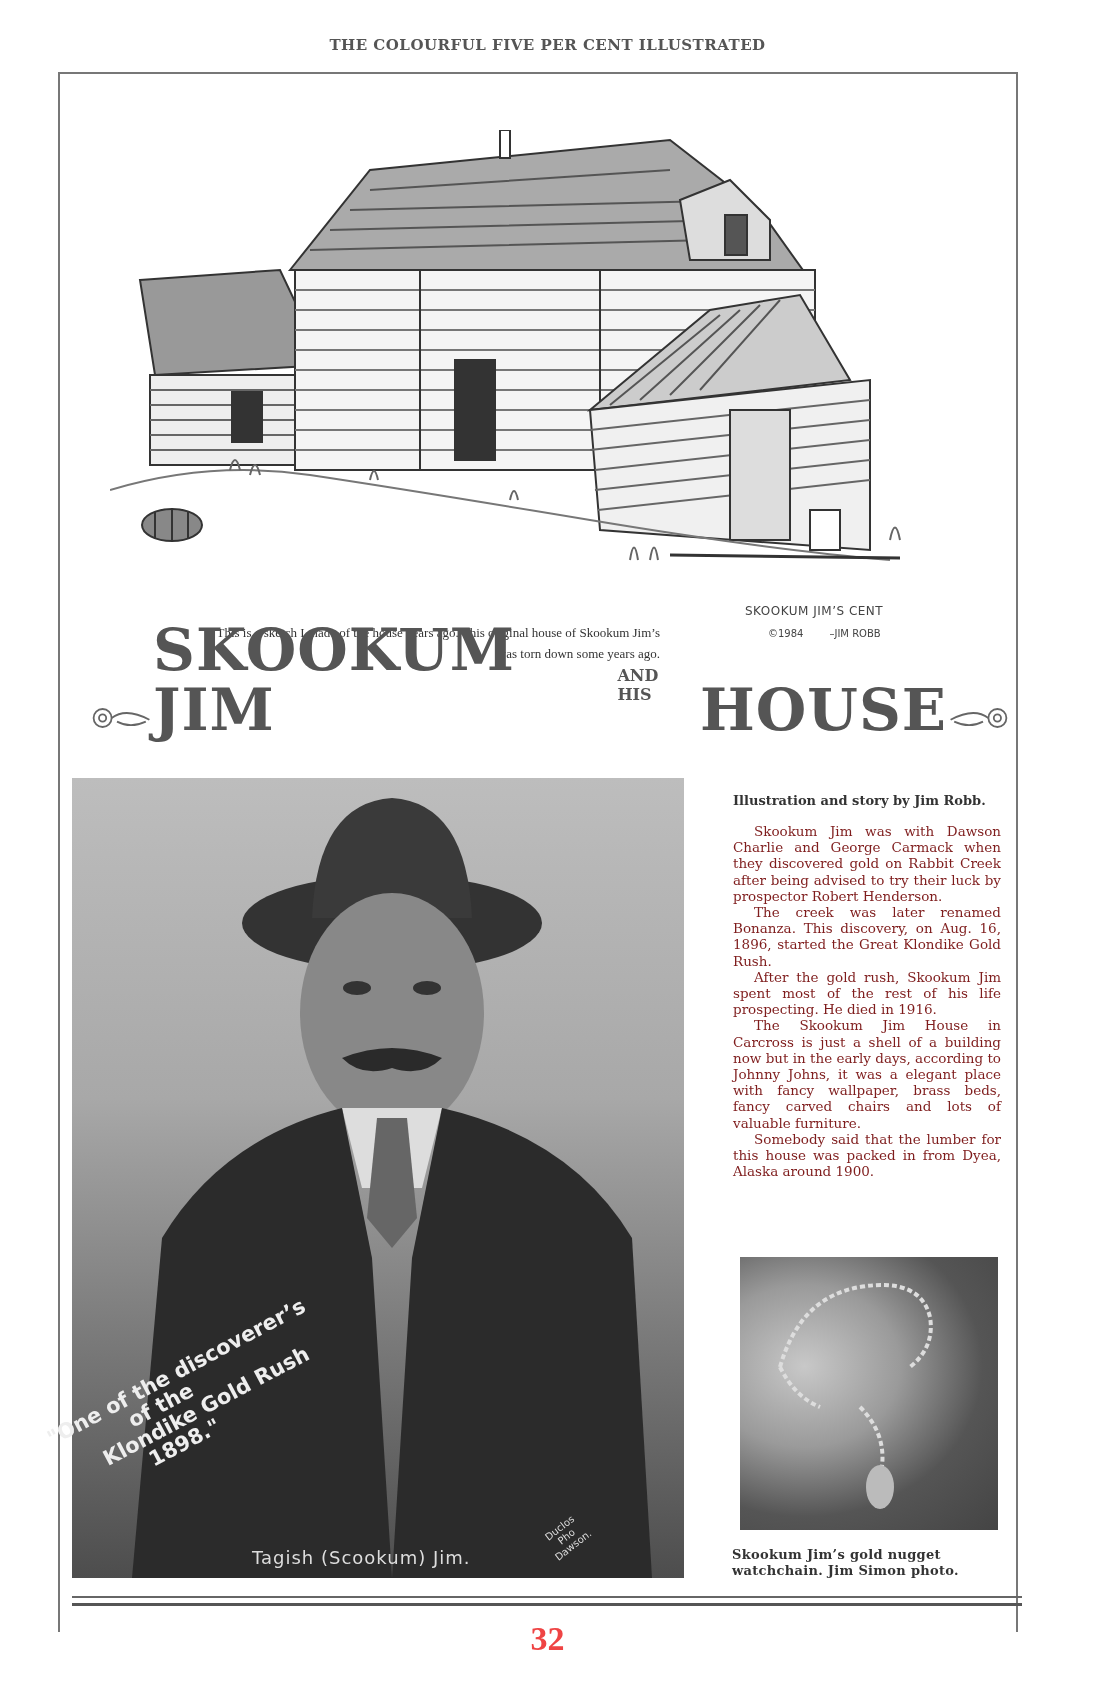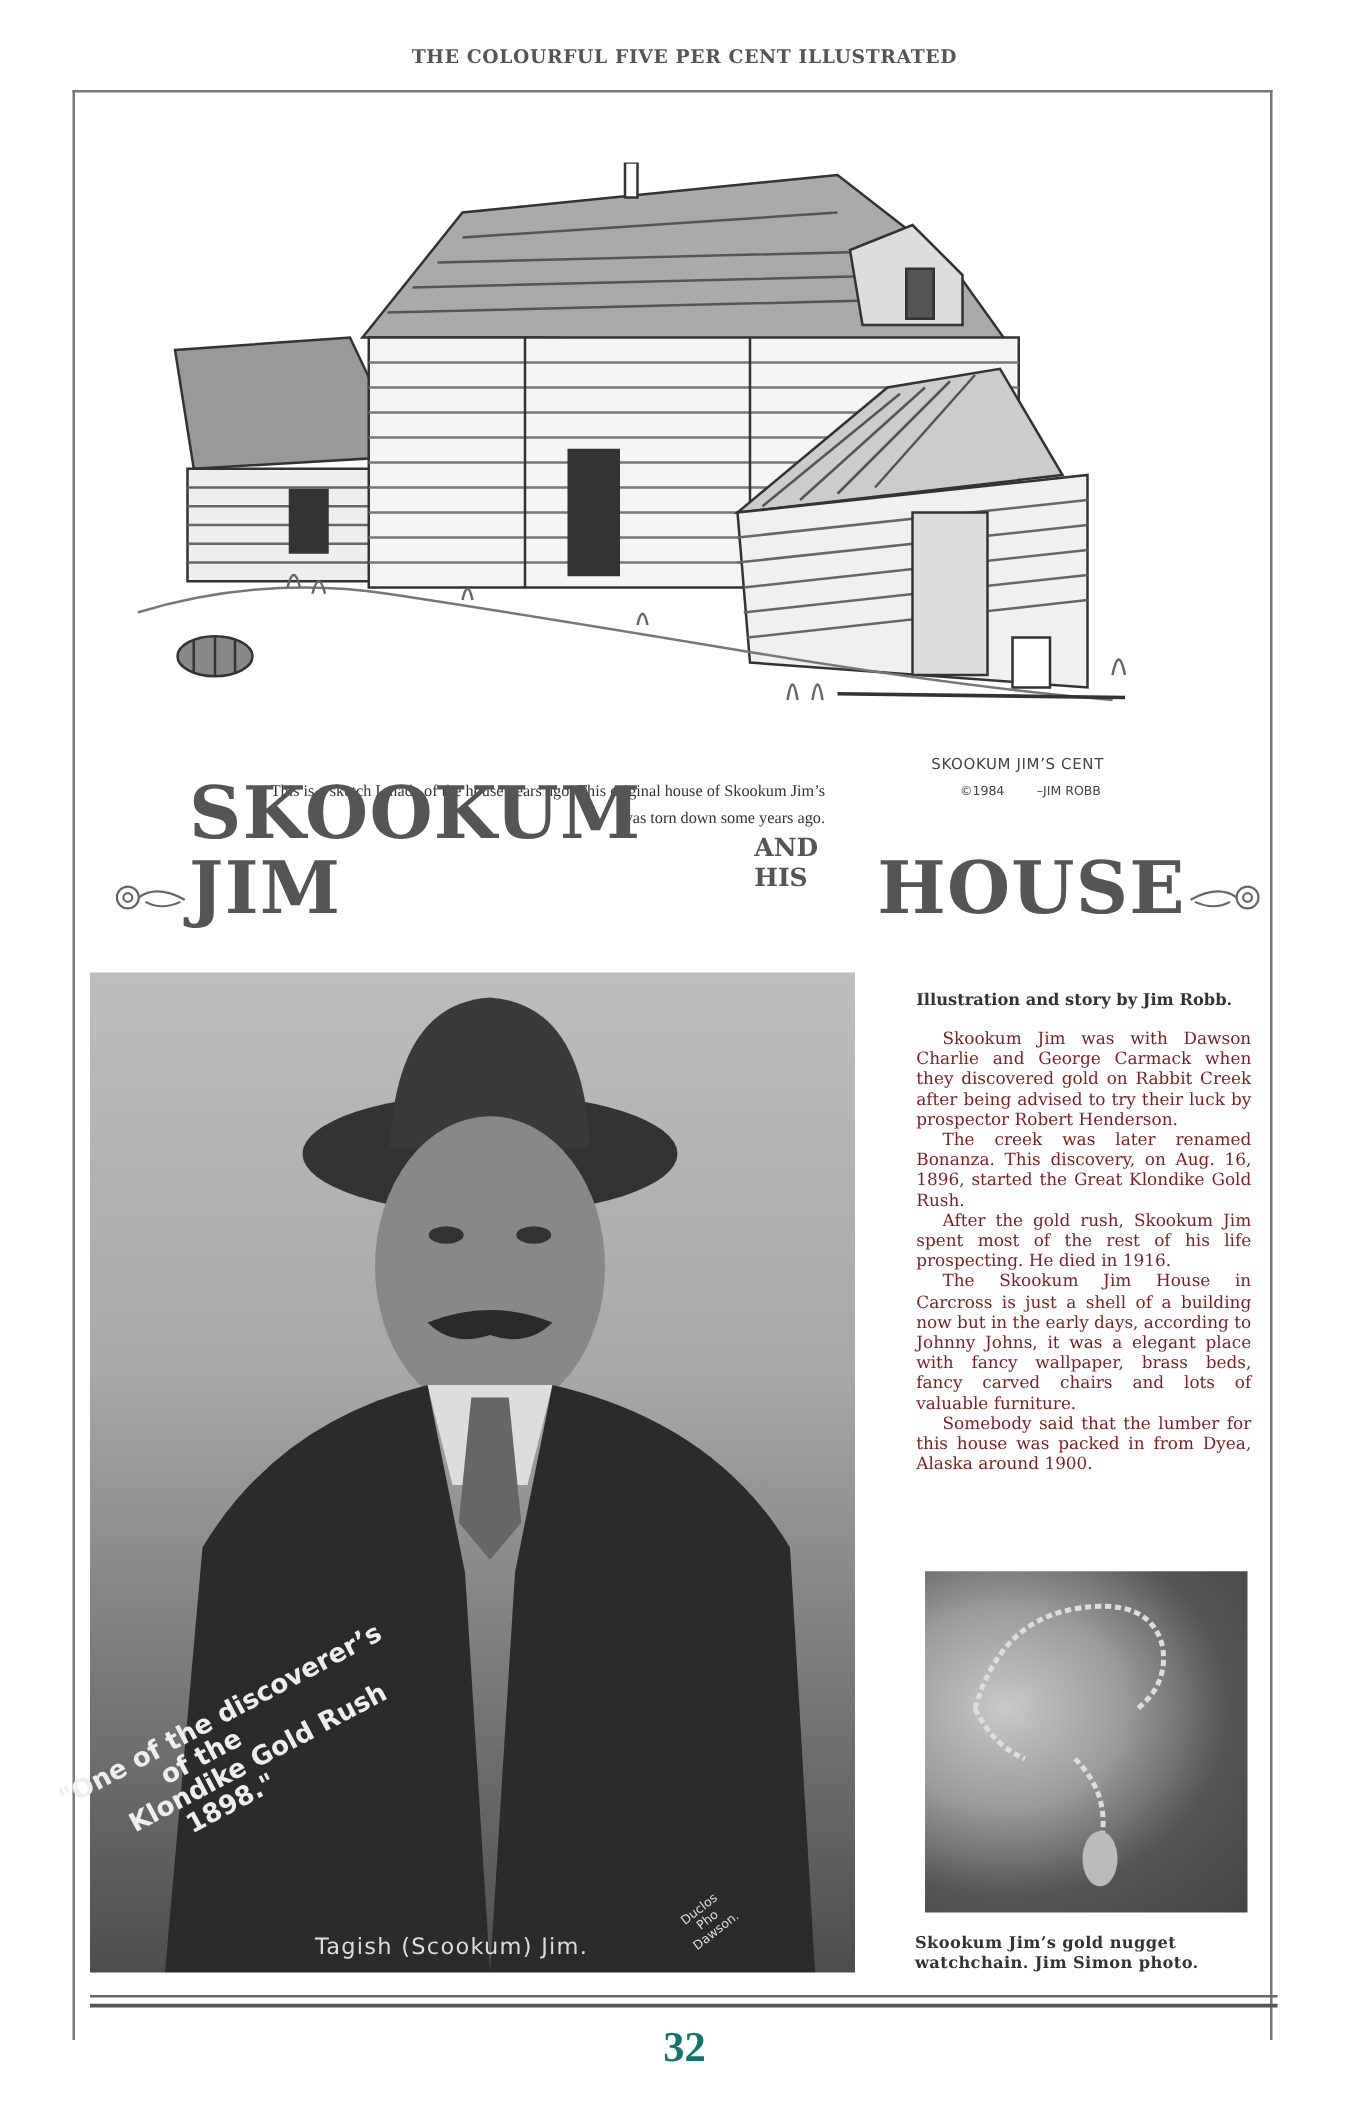--- a/index.html
+++ b/index.html
@@ -13,42 +13,42 @@
   .sketch { position:absolute; left:110px; top:130px; width:870px; height:500px; }
   .sketch svg { width:100%; height:100%; }
   .sketch-caption { position:absolute; left:200px; top:622px; width:460px; font-size:13px; line-height:21px; color:#333;text-align:right; }
   .sketch-signature { position:absolute; left:745px; top:604px; font-family:"DejaVu Sans", sans-serif; font-size:12px; color:#444; letter-spacing:0.5px; }
   .sketch-credit { position:absolute; left:768px; top:628px; font-family:"DejaVu Sans", sans-serif; font-size:10px; color:#444; }
   .sketch-credit span { margin-right:26px; }
 
   
   .headline { position:absolute; left:90px; top:660px; width:920px; height:80px; display:flex; align-items:flex-end; justify-content:center; color:#555; font-family:"DejaVu Serif", serif; font-weight:bold; }
   .hl-big { font-size:58px; letter-spacing:1px; line-height:60px; }
-  .hl-small { font-size:20px; margin:0 10px; align-self:flex-start; padding-top:6px; }
+  .hl-small { font-size:16px; margin:0 10px; align-self:flex-start; padding-top:6px; }
   .ornament { width:70px; height:44px; color:#666; }
   .ornament svg { width:100%; height:100%; }
 
   
   .portrait { position:absolute; left:72px; top:778px; width:612px; height:800px; background:linear-gradient(180deg,#bdbdbd 0%, #a8a8a8 40%, #7a7a7a 70%, #4d4d4d 100%); overflow:hidden; }
   .portrait svg { position:absolute; left:0; top:0; width:100%; height:100%; }
   .inscription { position:absolute; left:85px; top:1420px; transform:rotate(-28deg); transform-origin:left bottom; color:#eee; font-family:"DejaVu Sans", sans-serif; font-size:21px; line-height:22px; font-weight:bold; }
   .portrait-label { position:absolute; left:252px; top:1547px; color:#ddd; font-family:"DejaVu Sans", sans-serif; font-size:18px; letter-spacing:1px; }
   .studio-stamp { position:absolute; left:545px; top:1520px; transform:rotate(-38deg); color:#ddd; font-family:"DejaVu Sans", sans-serif; font-size:10px; line-height:11px; text-align:center; }
 
   
   .byline { position:absolute; left:733px; top:793px; font-family:"DejaVu Serif", serif; font-size:13px; font-weight:bold; color:#333; }
   .article { position:absolute; left:733px; top:823px; width:268px; font-family:"DejaVu Serif", serif; font-size:13.5px; line-height:16.2px; color:#7f1d1d; text-align:justify; }
   .article p { margin:0; text-indent:21px; }
 
   
   .watch-photo { position:absolute; left:740px; top:1257px; width:258px; height:273px; background:radial-gradient(ellipse at 25% 40%, #c8c8c8 0%, #9a9a9a 35%, #555 65%, #444 100%); overflow:hidden; }
   .watch-photo svg { width:100%; height:100%; }
   .watch-caption { position:absolute; left:732px; top:1547px; width:290px; font-family:"DejaVu Serif", serif; font-size:13px; font-weight:bold; line-height:16px; color:#333; letter-spacing:0.3px; }
 
-  .page-number { position:absolute; left:0; width:1095px; top:1620px; text-align:center; font-family:"Liberation Serif", serif; font-weight:bold; font-size:34px; color:#0f766e; }
+  .page-number { position:absolute; left:0; width:1095px; top:1620px; text-align:center; font-family:"Liberation Serif", serif; font-weight:bold; font-size:34px; color:#ef4444; }
 </style>
 </head>
 <body>
 
 <div class="running-head">THE COLOURFUL FIVE PER CENT ILLUSTRATED</div>
 
 <div class="frame"></div>
 <div class="frame-bottom"></div>
 <div class="frame-bottom2"></div>
 

